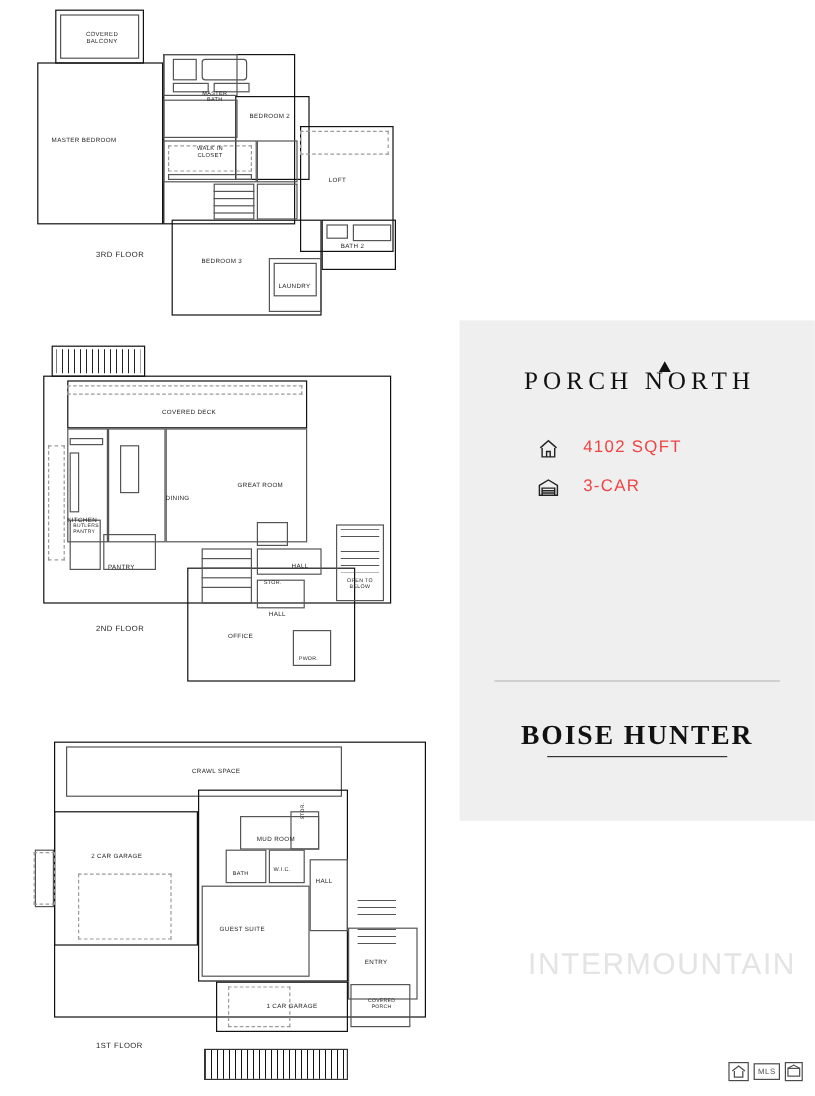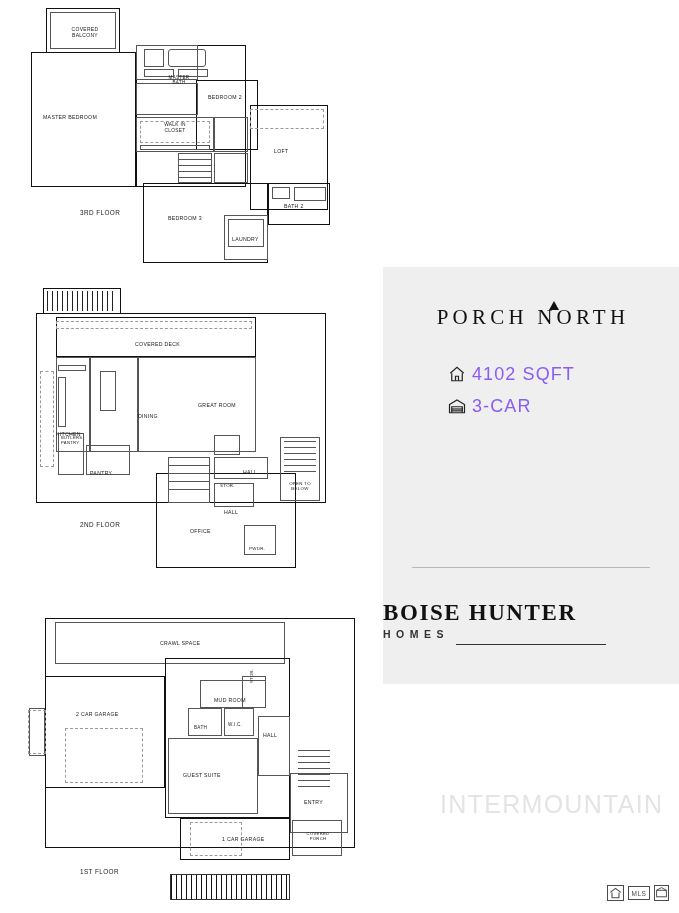--- a/index.html
+++ b/index.html
@@ -19,25 +19,25 @@
   
   #info-panel{position:absolute;left:383px;top:267px;width:296px;height:417px;background:#efefef;}
   #title{position:absolute;left:408px;top:305px;width:250px;text-align:center;
      font-size:21px;letter-spacing:4.2px;font-weight:400;color:#111;
      font-family:"Liberation Serif", serif;}
   .caret{position:absolute;left:549px;top:301px;width:0;height:0;
      border-left:5px solid transparent;border-right:5px solid transparent;border-bottom:9px solid #111;}
   #spec-list{position:absolute;left:448px;top:365px;width:215px;}
   .spec{position:relative;min-height:27px;margin-bottom:5px;}
   .spec .ico{position:absolute;left:0;top:0;width:18px;height:18px;color:#222;}
-  .spec .txt{position:absolute;left:24px;top:-1px;font-size:18px;letter-spacing:1.1px;color:#8b5cf6;
+  .spec .txt{position:absolute;left:38px;top:-1px;font-size:14px;letter-spacing:1.1px;color:#ef4444;
      font-family:"Liberation Sans", sans-serif;}
   .spec .txt2{position:absolute;left:34px;top:16px;font-size:13.2px;letter-spacing:1.1px;color:#222;}
   #divider{position:absolute;left:412px;top:567px;width:238px;height:1px;background:#b9b9b9;}
-  #brand{position:absolute;left:383px;top:600px;width:296px;}
+  #brand{position:absolute;left:383px;top:600px;width:296px;text-align:center;}
   #brand .b1{font-family:"Liberation Serif", serif;font-size:23px;letter-spacing:1.6px;color:#111;font-weight:700;}
   #brand .b2{font-size:10.5px;letter-spacing:5.5px;color:#333;margin-top:2px;font-weight:700;}
   #brand .rule{width:150px;height:1px;background:#333;margin:4px auto 0;}
   #brand .b3{font-size:9.6px;letter-spacing:1.1px;color:#222;margin-top:19px;}
 
   
   #watermark{position:absolute;left:440px;top:790px;font-size:25px;letter-spacing:1.3px;
      color:#e4e4e4;font-weight:400;font-family:"Liberation Sans", sans-serif;}
 
   
@@ -212,21 +212,20 @@
       </svg>
     </span>
     <span class="txt">3-CAR</span>
   </div>
 </div>
 
 <div id="divider"></div>
 
 <div id="brand">
   <div class="b1">BOISE HUNTER</div>
-  <div class="b2">HOMES</div>
   <div class="rule"></div>
 </div>
 
 <div id="watermark">INTERMOUNTAIN</div>
 
 <div id="footer-logos">
   <div class="fl" style="left:0;top:0;width:17px;height:16px;">
     <svg viewBox="0 0 24 24" width="15" height="14" fill="none" stroke="#4b4b4b" stroke-width="1.8">
       <path d="M3 11 L12 4 L21 11"></path>
         <path d="M6 11 v9 h12 v-9"></path>

